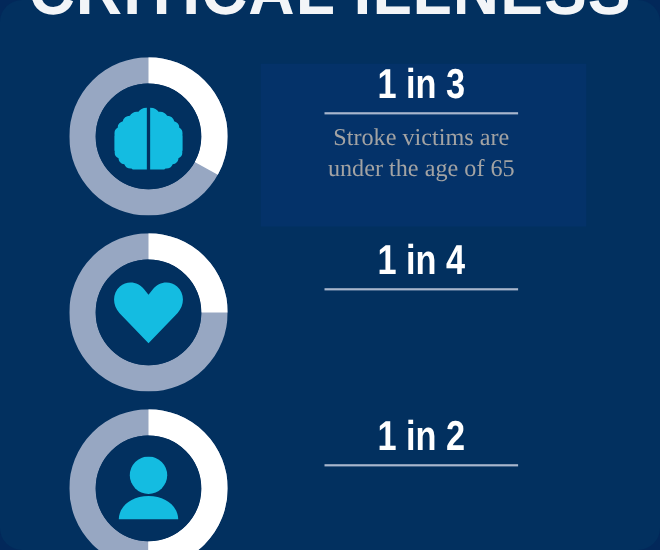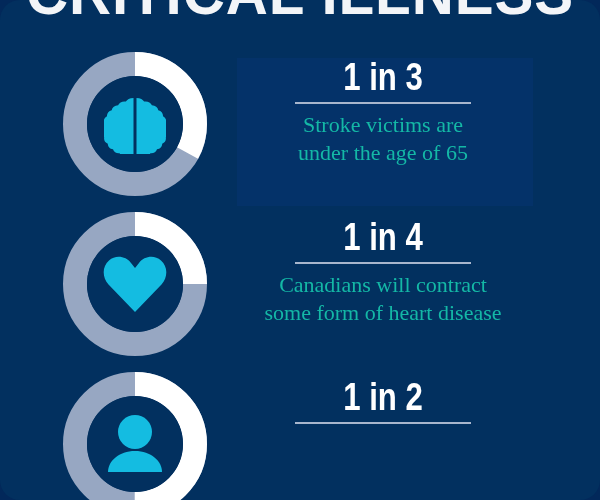--- a/index.html
+++ b/index.html
@@ -99,21 +99,21 @@
   .rule {
     width: 176px;
     height: 2px;
     background: #a8b6cd;
     margin: 3px auto 7px auto;
   }
   .desc {
     font-family: "Liberation Serif", serif;
     font-size: 22px;
     line-height: 28px;
-    color: #14b8a6;
+    color: #a3a3a3;
     white-space: pre-line;
   }
 </style>
 </head>
 <body>
 
 <div id="page">
 
   <div id="title">CRITICAL ILLNESS</div>
 
@@ -156,22 +156,20 @@
       <div class="icon-layer">
         <svg width="64" height="58" viewBox="0 0 64 58">
           <path fill="#14bce1" d="M32 57 L5.5 29.5 C-1 22.5 -1 11.5 6 5.5 C12.5 -0.5 23 1 28 8 L32 13 L36 8 C41 1 51.5 -0.5 58 5.5 C65 11.5 65 22.5 58.5 29.5 Z"></path>
         </svg>
       </div>
     </div>
 
     <div class="text-block">
       <div class="stat">1 in 4</div>
       <div class="rule"></div>
-      <div class="desc">Canadians will contract
-some form of heart disease</div>
     </div>
   </div>
 
   <div class="row" id="row-2">
     <div class="panel plain"></div>
 
     <div class="donut-wrap">
       <svg class="donut-svg" width="144" height="144" viewBox="0 0 144 144">
         <circle cx="72" cy="72" r="60" fill="none" stroke="#97a7c2" stroke-width="24"></circle>
         <circle cx="72" cy="72" r="60" fill="none" stroke="#ffffff" stroke-width="24" stroke-dasharray="188.5 188.5" transform="rotate(-90 72 72)"></circle>

